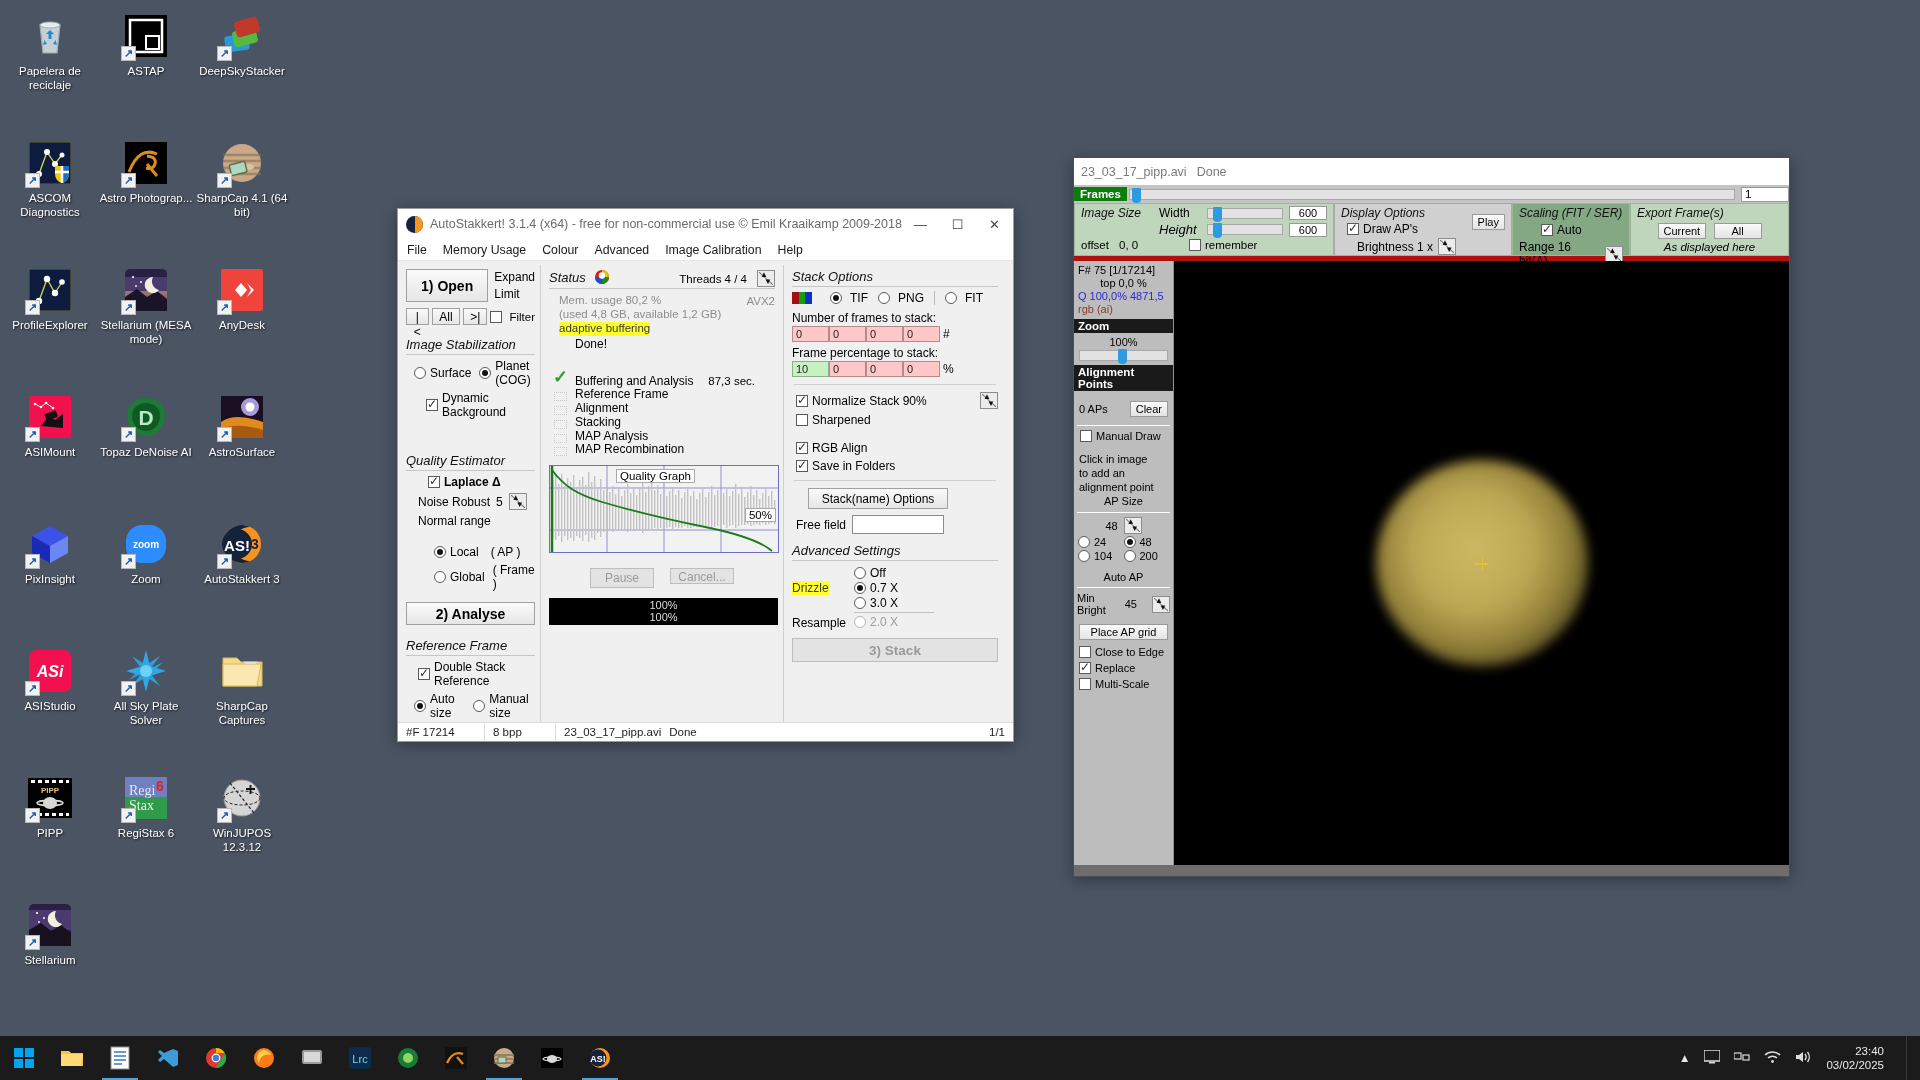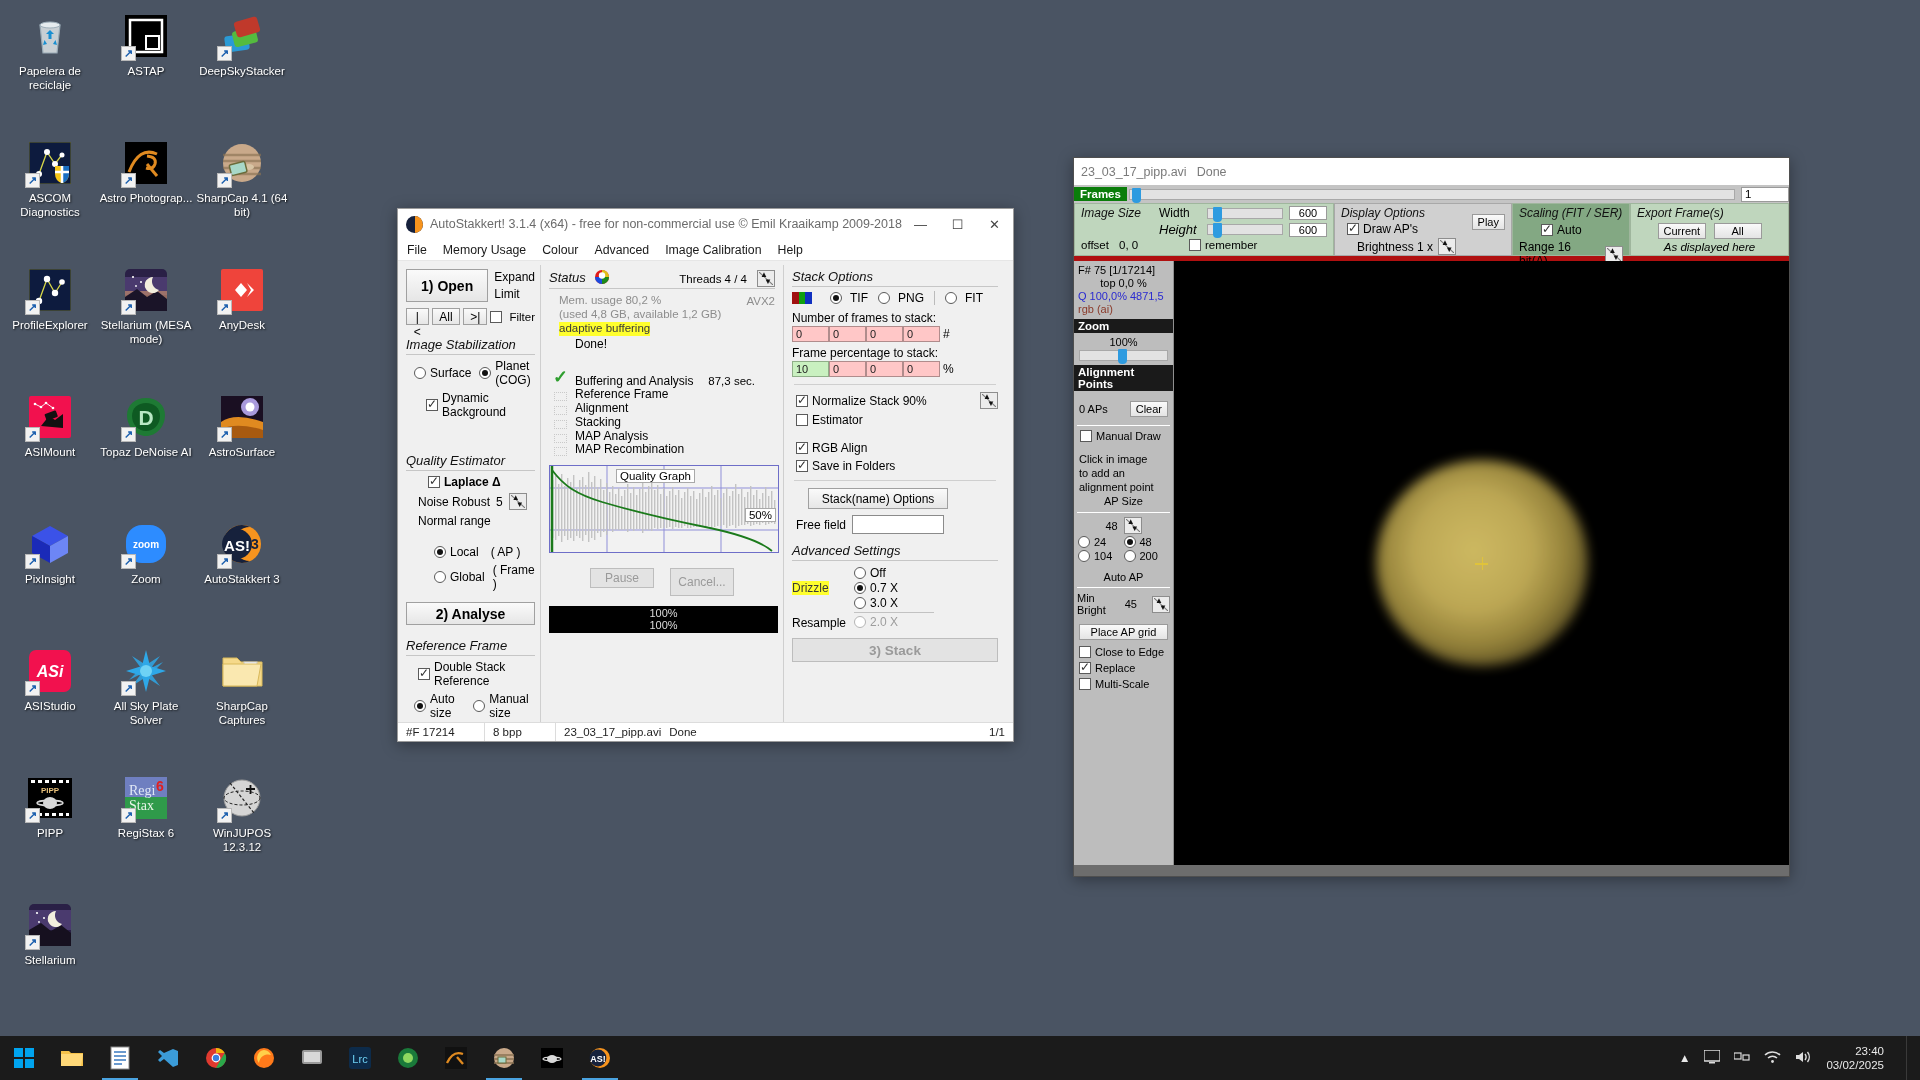--- a/index.html
+++ b/index.html
@@ -805,21 +805,21 @@
           </g>
           <path d="M2 4 C14 20 26 28 52 36 C86 46 120 54 160 62 C188 68 206 74 218 82 L222 85" stroke="#1b7a1b" stroke-width="1.8" fill="none"></path>
           <line x1="2" y1="0" x2="2" y2="86" stroke="#1b7a1b" stroke-width="2.5"></line>
         </svg>
         <span class="qg-label" style="left:66px; top:3px;">Quality Graph</span>
         <span class="qg-label" style="right:2px; top:42px;">50%</span>
       </div>
 
       <div style="display:flex; gap:16px; justify-content:center; margin-top:15px;">
         <button class="asbtn disabled" style="width:64px; height:20px;">Pause</button>
-        <button class="asbtn disabled" style="width:64px; height:28px;">Cancel...</button>
+        <button class="asbtn disabled" style="width:64px; height:16px;">Cancel...</button>
       </div>
 
       <div id="progress-black">
         <div>100%</div>
         <div>100%</div>
       </div>
     </div>
 
     <div id="as-right">
       <div class="panel-title">Stack Options</div>
@@ -863,21 +863,21 @@
       <div class="ctl-row" style="padding-left:4px;">
         <span class="cbx on"></span>
         <span style="flex:1;">Normalize Stack 90%</span>
         <span class="spinner">
             <i class="up">▲</i>
             <i class="dn">▼</i>
           </span>
       </div>
       <div class="ctl-row" style="padding-left:4px;">
         <span class="cbx"></span>
-        <span>Estimator</span>
+        <span>Sharpened</span>
       </div>
 
       <div class="ctl-row" style="padding-left:4px; margin-top:14px;">
         <span class="cbx on"></span>
         <span>RGB Align</span>
       </div>
       <div class="ctl-row" style="padding-left:4px;">
         <span class="cbx on"></span>
         <span>Save in Folders</span>
       </div>

